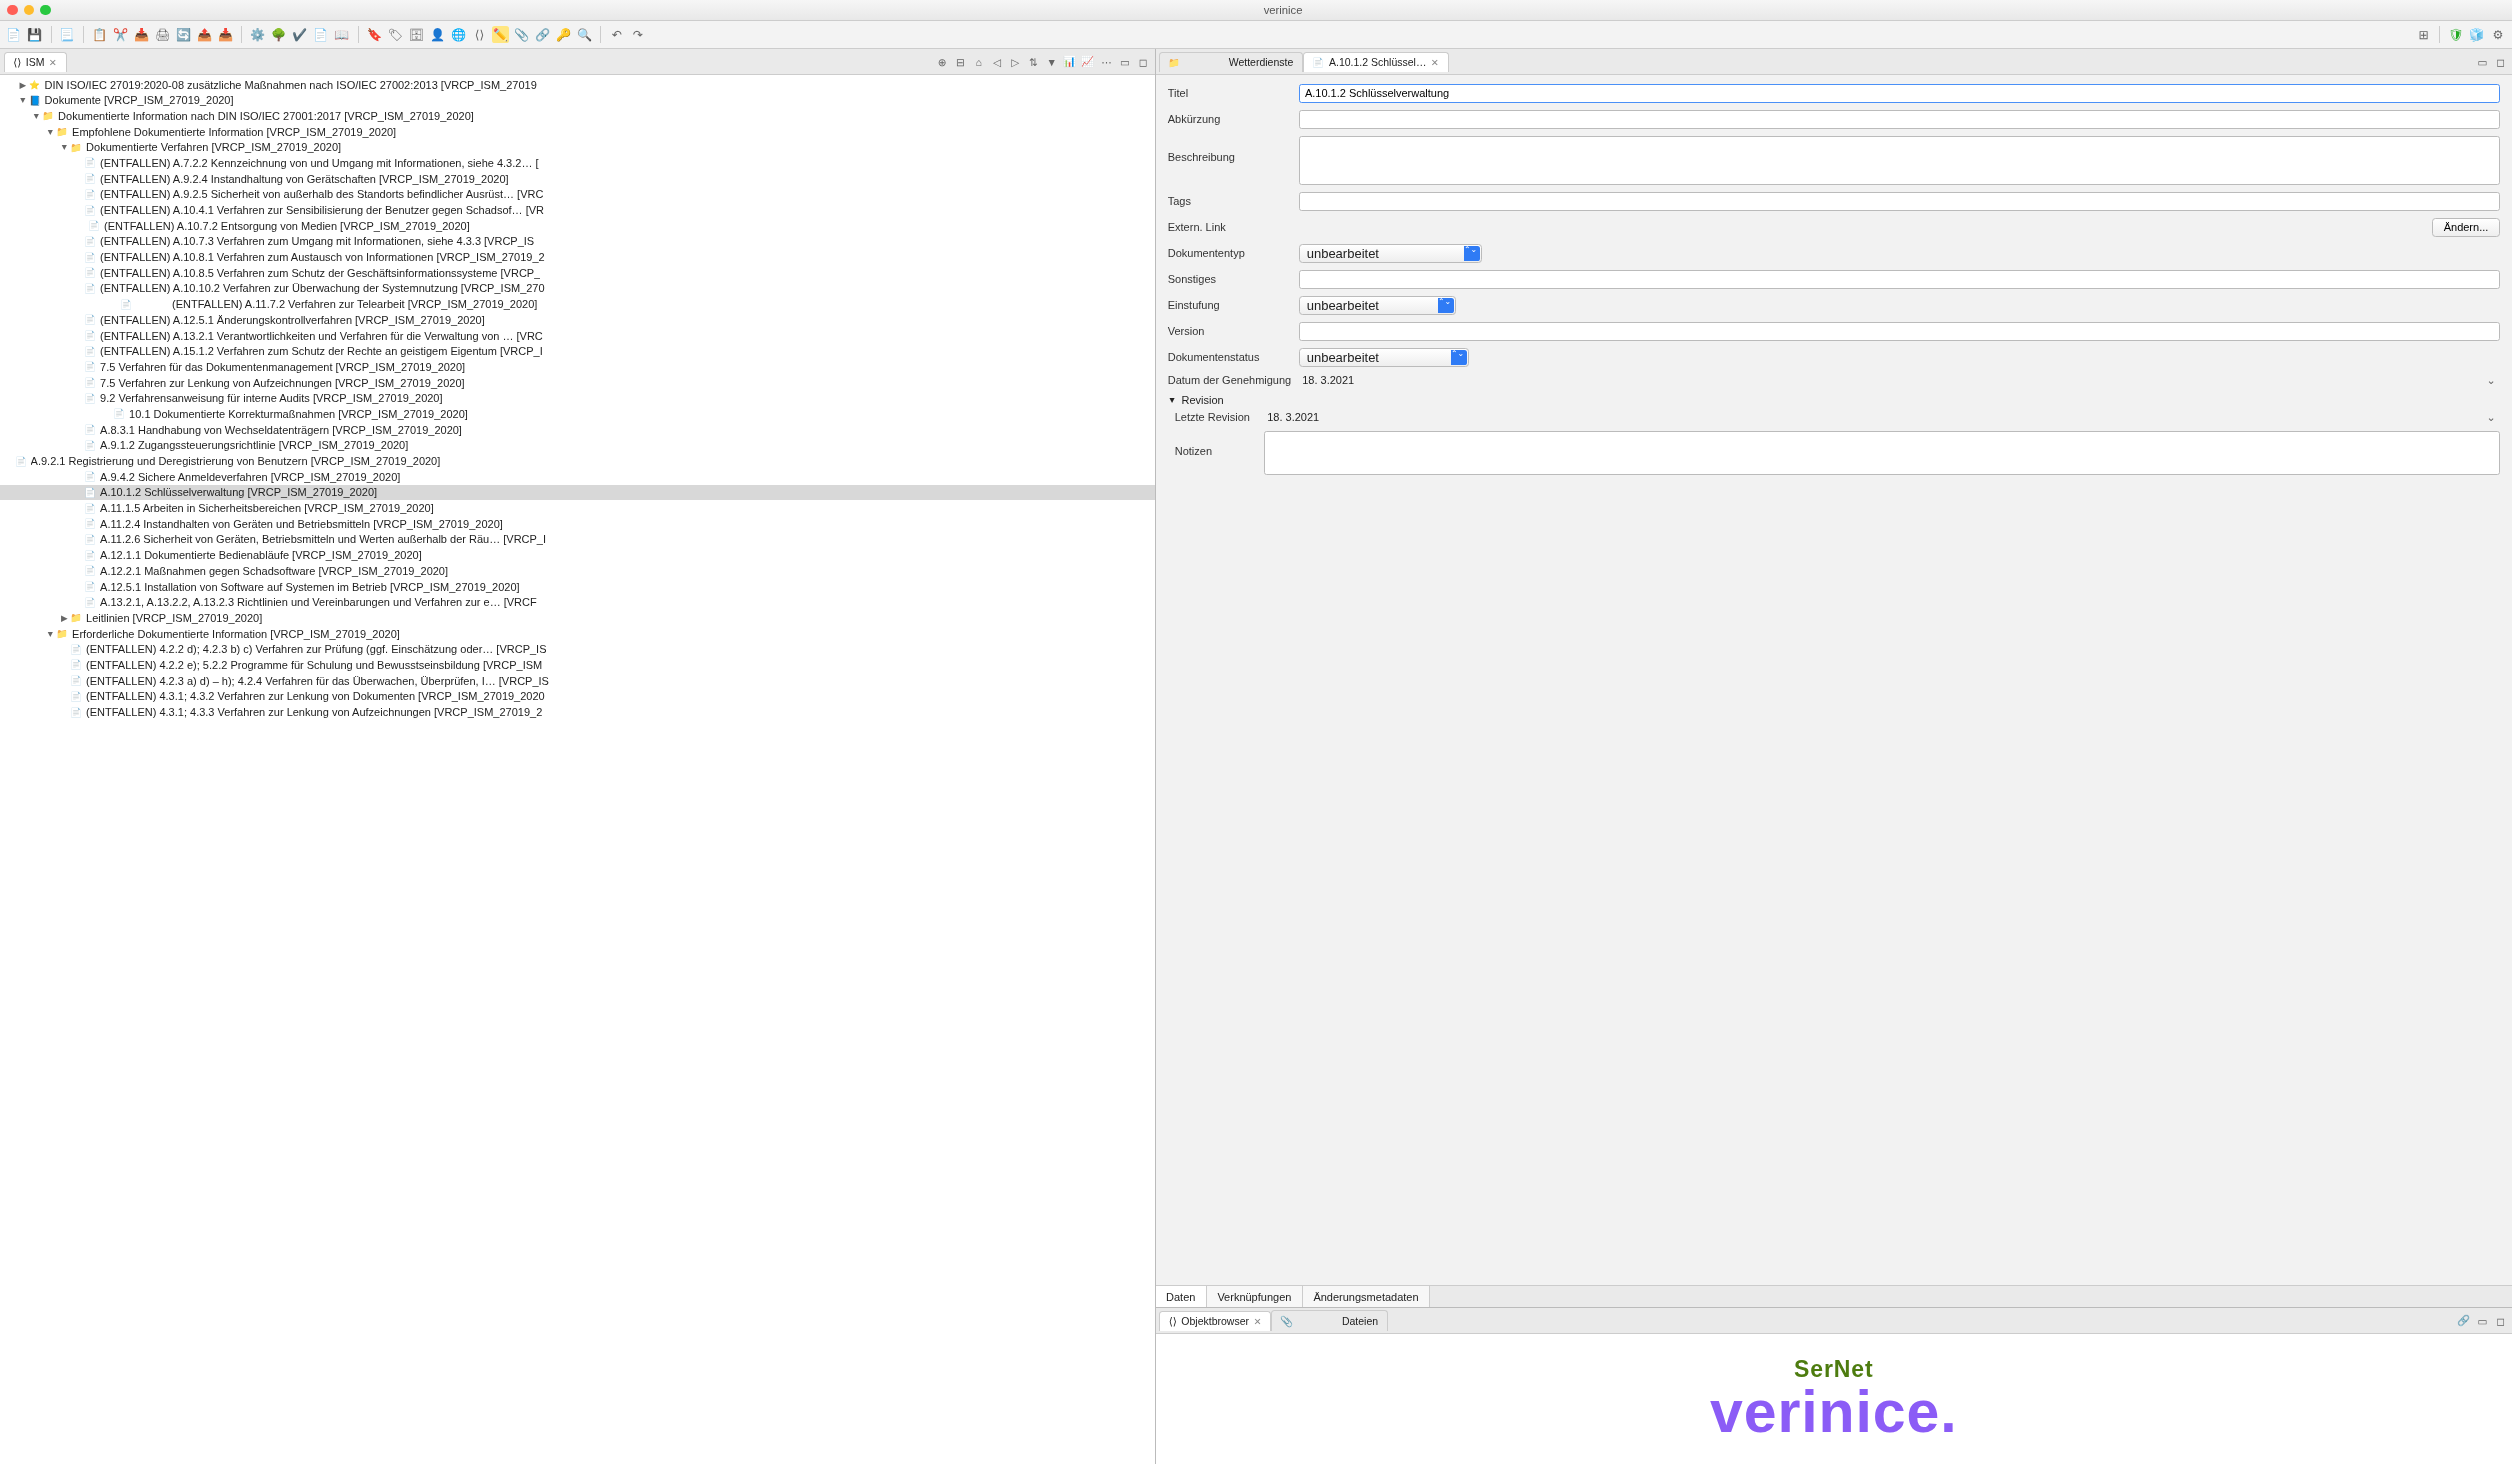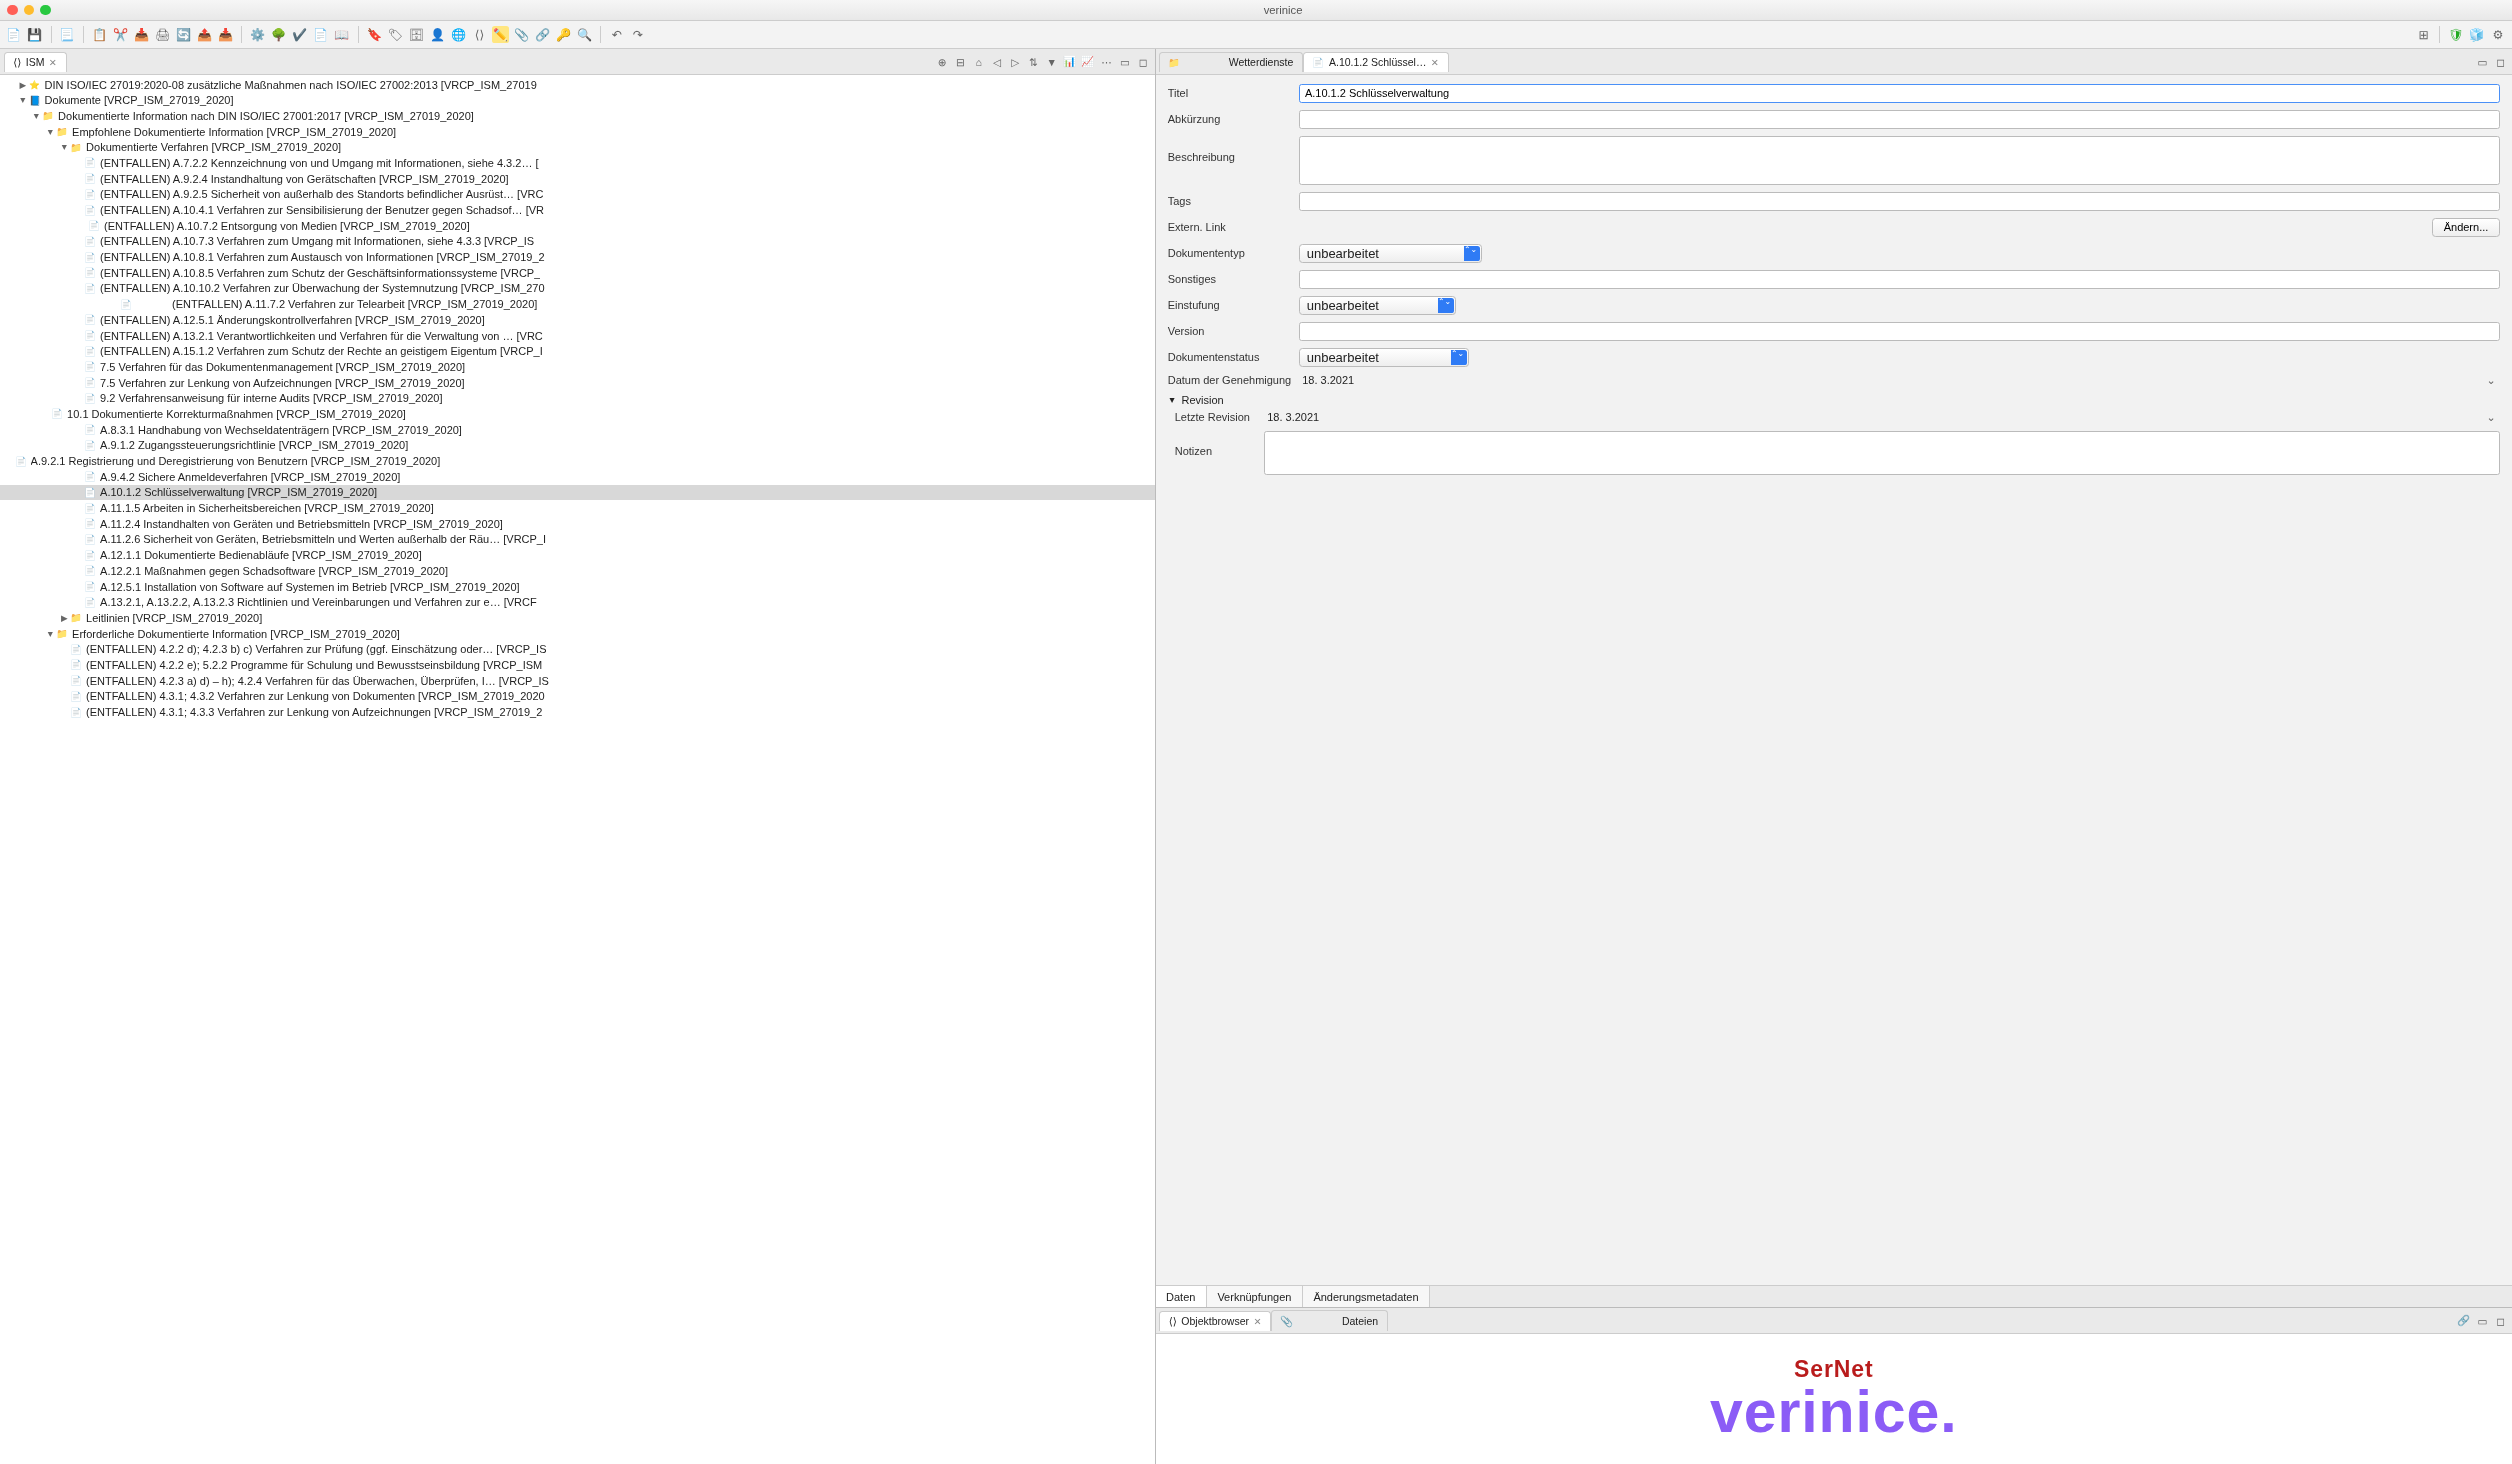--- a/index.html
+++ b/index.html
@@ -46,21 +46,21 @@
 .sect .tw{font-size:8.7px;}
 .daterow { display:flex; align-items:center; }
 .drop { width:17.5px; text-align:center; color:#666; cursor:pointer; }
 
 .dtabs { display:flex; border-top:0.9px solid #ccc; background:#eaeaea; }
 .dtab { padding:4.4px 10.5px; border-right:0.9px solid #ccc; font-size:11px; background:#f7f7f7; cursor:pointer; }
 .dtab:first-child{background:#fff;}
 
 .bottom { height:157px; border-top:0.9px solid #bbb; display:flex; flex-direction:column; background:#fff; }
 .bcontent { flex:1; display:flex; align-items:center; justify-content:center; flex-direction:column; }
-.logo1{font-size:23px;font-weight:bold;color:#b91c1c;letter-spacing:0.9px;}
+.logo1{font-size:23px;font-weight:bold;color:#4d7c0f;letter-spacing:0.9px;}
 .logo2{font-size:59px;color:#8b5cf6;font-weight:700;letter-spacing:0.9px;line-height:1;}
 
 .ic-folder::before{content:"📁";font-size:9.6px;}
 .ic-doc::before{content:"📄";font-size:9.6px;filter:grayscale(0.4);}
 .ic-star::before{content:"⭐";font-size:8.7px;}
 .ic-book::before{content:"📘";font-size:9.6px;}
 </style>
 </head>
 <body>
 
@@ -237,21 +237,21 @@
         <div class="trow" style="padding-left: 73px;">
           <span class="twist"></span>
           <span class="ticn ic-doc"></span>
           <span class="tlab">7.5 Verfahren zur Lenkung von Aufzeichnungen [VRCP_ISM_27019_2020]</span>
         </div>
         <div class="trow" style="padding-left: 73px;">
           <span class="twist"></span>
           <span class="ticn ic-doc"></span>
           <span class="tlab">9.2 Verfahrensanweisung für interne Audits [VRCP_ISM_27019_2020]</span>
         </div>
-        <div class="trow" style="padding-left: 40px;">
+        <div class="trow" style="padding-left: 102px;">
           <span class="twist"></span>
           <span class="ticn ic-doc"></span>
           <span class="tlab">10.1 Dokumentierte Korrekturmaßnahmen [VRCP_ISM_27019_2020]</span>
         </div>
         <div class="trow" style="padding-left: 73px;">
           <span class="twist"></span>
           <span class="ticn ic-doc"></span>
           <span class="tlab">A.8.3.1 Handhabung von Wechseldatenträgern [VRCP_ISM_27019_2020]</span>
         </div>
         <div class="trow" style="padding-left: 73px;">

